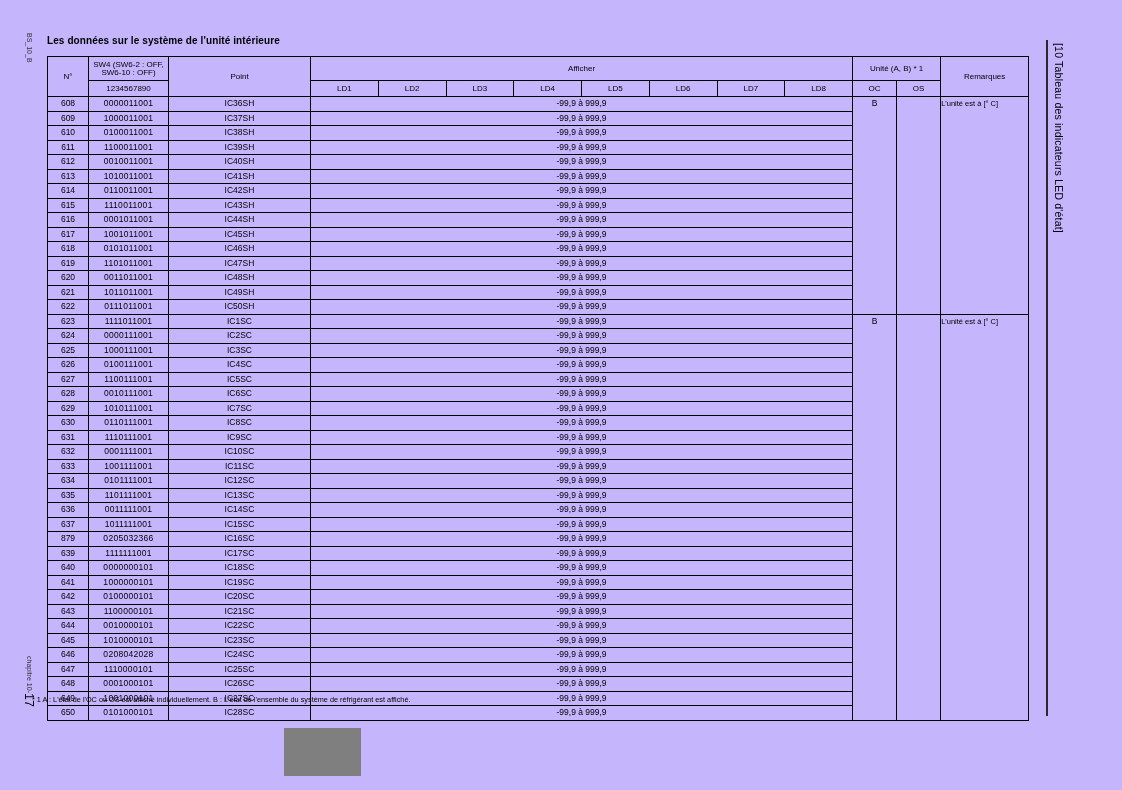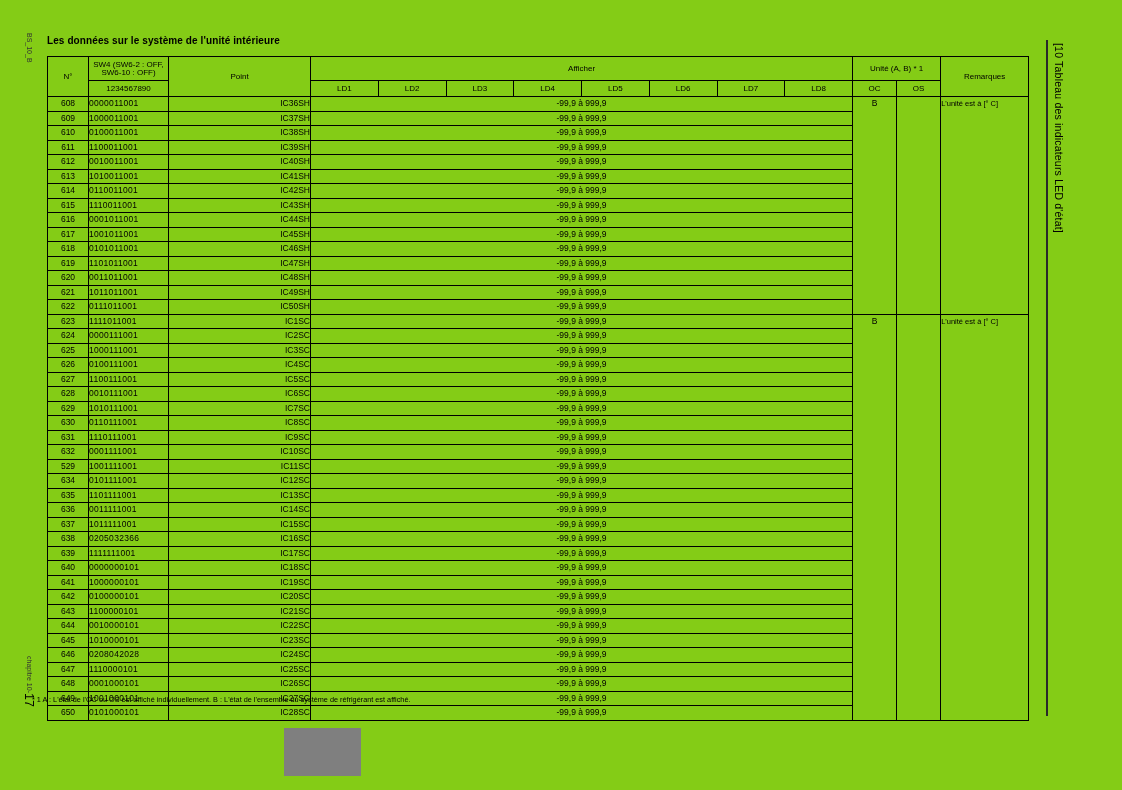--- a/index.html
+++ b/index.html
@@ -1,18 +1,18 @@
 <!DOCTYPE html>
 <html><head>
 <meta charset="utf-8">
 <style>
   * { box-sizing: border-box; }
   html,body { margin:0; padding:0; background:#e8e8e8; }
   .page {
-    position:relative; width:1122px; height:790px; background:#84cc16;
+    position:relative; width:1122px; height:790px; background:#c4b5fd;
     font-family:"Liberation Sans", sans-serif; color:#000; overflow:hidden;
     margin:0 auto;
   }
   .doc-title {
     position:absolute; left:47px; top:35px;
     font-size:10px; font-weight:bold; letter-spacing:0.1px;
   }
   table.main {
     position:absolute; left:47px; top:56px;
     border-collapse:collapse; table-layout:fixed; width:981px;
@@ -20,22 +20,22 @@
   table.main th, table.main td {
     border:1px solid #000; padding:0; overflow:hidden; white-space:nowrap;
   }
   table.main th { font-weight:normal; font-size:8px; text-align:center; vertical-align:middle; }
   tr.h1 { height:24px; }
   tr.h2 { height:16px; }
   .sw4-head { font-size:7px; line-height:8px; }
   tbody tr { height:13.93px; }
   tbody td { font-size:8.5px; line-height:13.5px; }
   .c-no  { text-align:center; }
-  .c-sw  { text-align:left; letter-spacing:0.3px; }
-  .c-pt  { text-align:right; padding-left:2px; }
+  .c-sw  { text-align:center; letter-spacing:0.3px; }
+  .c-pt  { text-align:center; padding-left:2px; }
   .c-disp{ text-align:center; }
   .c-oc, .c-os { text-align:center; vertical-align:top; }
   .c-rm  { text-align:left; vertical-align:top; padding-left:3px; font-size:7.5px; }
   .footnote {
     position:absolute; left:32px; top:695px; font-size:7.3px;
   }
   .gray-box {
     position:absolute; left:284px; top:728px; width:77px; height:48px;
     background:#7f7f7f;
   }
@@ -270,21 +270,21 @@
           <td class="c-pt">IC9SC</td>
           <td class="c-disp" colspan="8">-99,9 à 999,9</td>
         </tr>
         <tr>
           <td class="c-no">632</td>
           <td class="c-sw">0001111001</td>
           <td class="c-pt">IC10SC</td>
           <td class="c-disp" colspan="8">-99,9 à 999,9</td>
         </tr>
         <tr>
-          <td class="c-no">529</td>
+          <td class="c-no">633</td>
           <td class="c-sw">1001111001</td>
           <td class="c-pt">IC11SC</td>
           <td class="c-disp" colspan="8">-99,9 à 999,9</td>
         </tr>
         <tr>
           <td class="c-no">634</td>
           <td class="c-sw">0101111001</td>
           <td class="c-pt">IC12SC</td>
           <td class="c-disp" colspan="8">-99,9 à 999,9</td>
         </tr>
@@ -300,21 +300,21 @@
           <td class="c-pt">IC14SC</td>
           <td class="c-disp" colspan="8">-99,9 à 999,9</td>
         </tr>
         <tr>
           <td class="c-no">637</td>
           <td class="c-sw">1011111001</td>
           <td class="c-pt">IC15SC</td>
           <td class="c-disp" colspan="8">-99,9 à 999,9</td>
         </tr>
         <tr>
-          <td class="c-no">638</td>
+          <td class="c-no">879</td>
           <td class="c-sw">0205032366</td>
           <td class="c-pt">IC16SC</td>
           <td class="c-disp" colspan="8">-99,9 à 999,9</td>
         </tr>
         <tr>
           <td class="c-no">639</td>
           <td class="c-sw">1111111001</td>
           <td class="c-pt">IC17SC</td>
           <td class="c-disp" colspan="8">-99,9 à 999,9</td>
         </tr>

